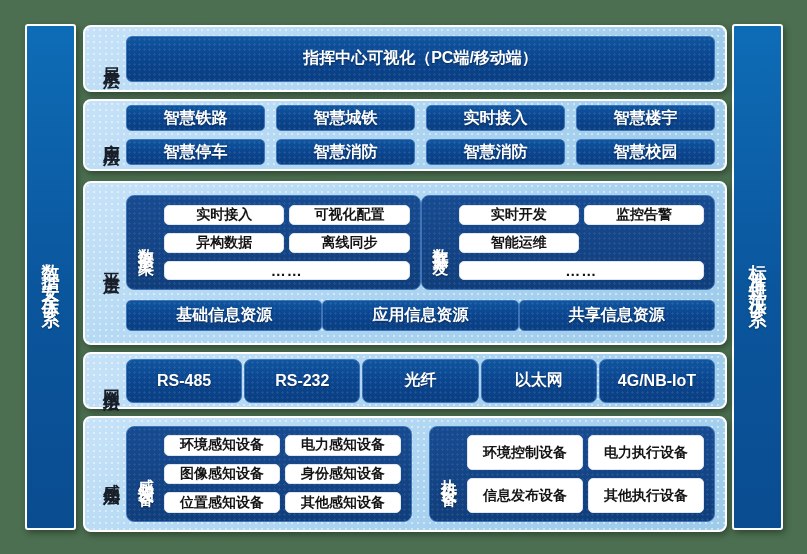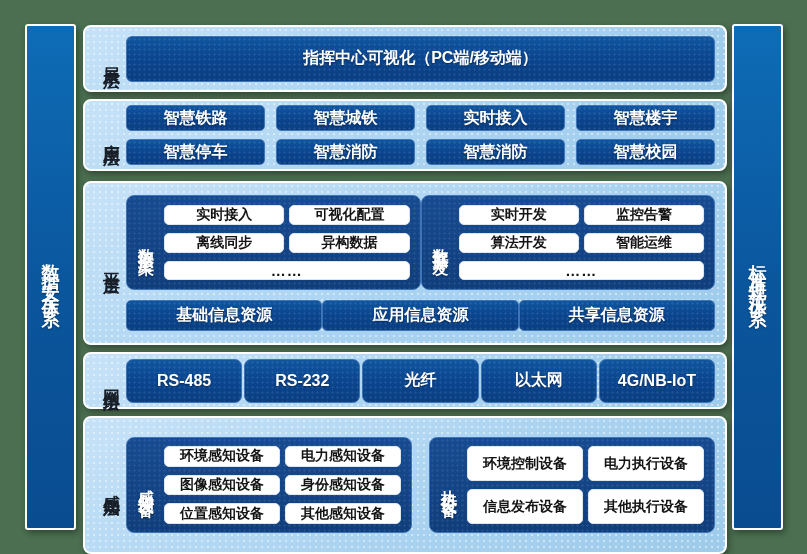--- a/index.html
+++ b/index.html
@@ -93,21 +93,21 @@
   .percep-row { display:flex; gap:17px; height:96px; }
   .percep-row .group { padding:8px 10px 8px 8px; }
   .group-grid.rows3 { grid-template-rows:repeat(3,1fr); }
   .group-grid.rows2 { grid-template-rows:repeat(2,1fr); }
   .group-grid .white-box { min-height:0; }
   
   #panel-display     { top:25px;  height:67px; }
   #panel-application { top:99px;  height:72px; }
   #panel-platform    { top:181px; height:164px; }
   #panel-network     { top:352px; height:57px; }
-  #panel-perception  { top:416px; height:138px; }
+  #panel-perception  { top:416px; height:116px; }
 </style>
 </head>
 <body>
 
 <div class="canvas">
 
   <div class="pillar left">
     <span class="vtext">数据安全体系</span>
   </div>
 
@@ -138,31 +138,30 @@
 
   <div class="panel" id="panel-platform">
     <span class="layer-label">平台层</span>
     <div class="panel-content plat-col">
       <div class="group-row">
         <div class="group">
           <span class="group-title">数据汇聚</span>
           <div class="group-grid">
             <div class="white-box">实时接入</div>
             <div class="white-box">可视化配置</div>
+            <div class="white-box">异构数据</div>
             <div class="white-box">离线同步</div>
-            <div class="white-box">异构数据</div>
             <div class="white-box more">……</div>
           </div>
         </div>
         <div class="group">
           <span class="group-title">数据开发</span>
           <div class="group-grid">
             <div class="white-box">实时开发</div>
             <div class="white-box">监控告警</div>
-            <div class="white-box">算法开发</div>
             <div class="white-box">智能运维</div>
             <div class="white-box more">……</div>
           </div>
         </div>
       </div>
       <div class="res-grid">
         <div class="dark-box">基础信息资源</div>
         <div class="dark-box">应用信息资源</div>
         <div class="dark-box">共享信息资源</div>
       </div>

